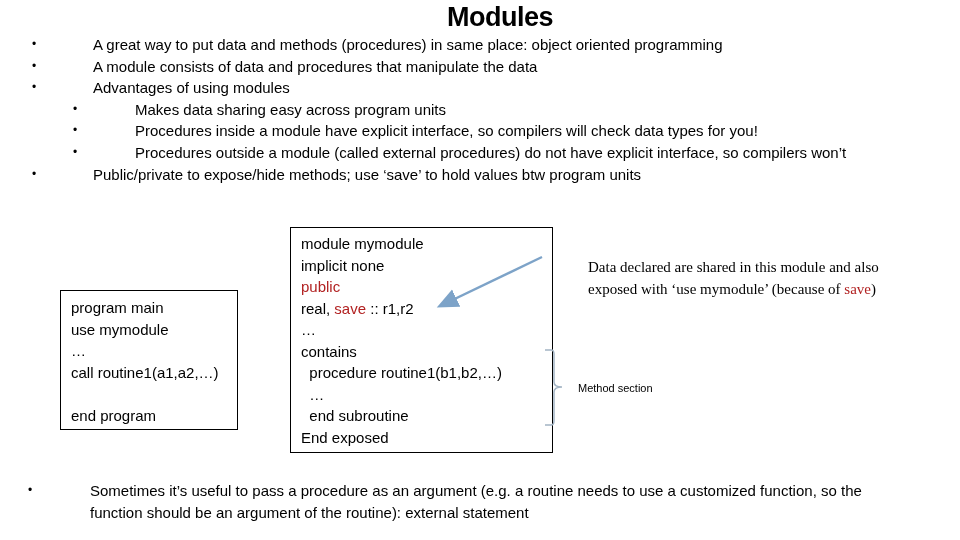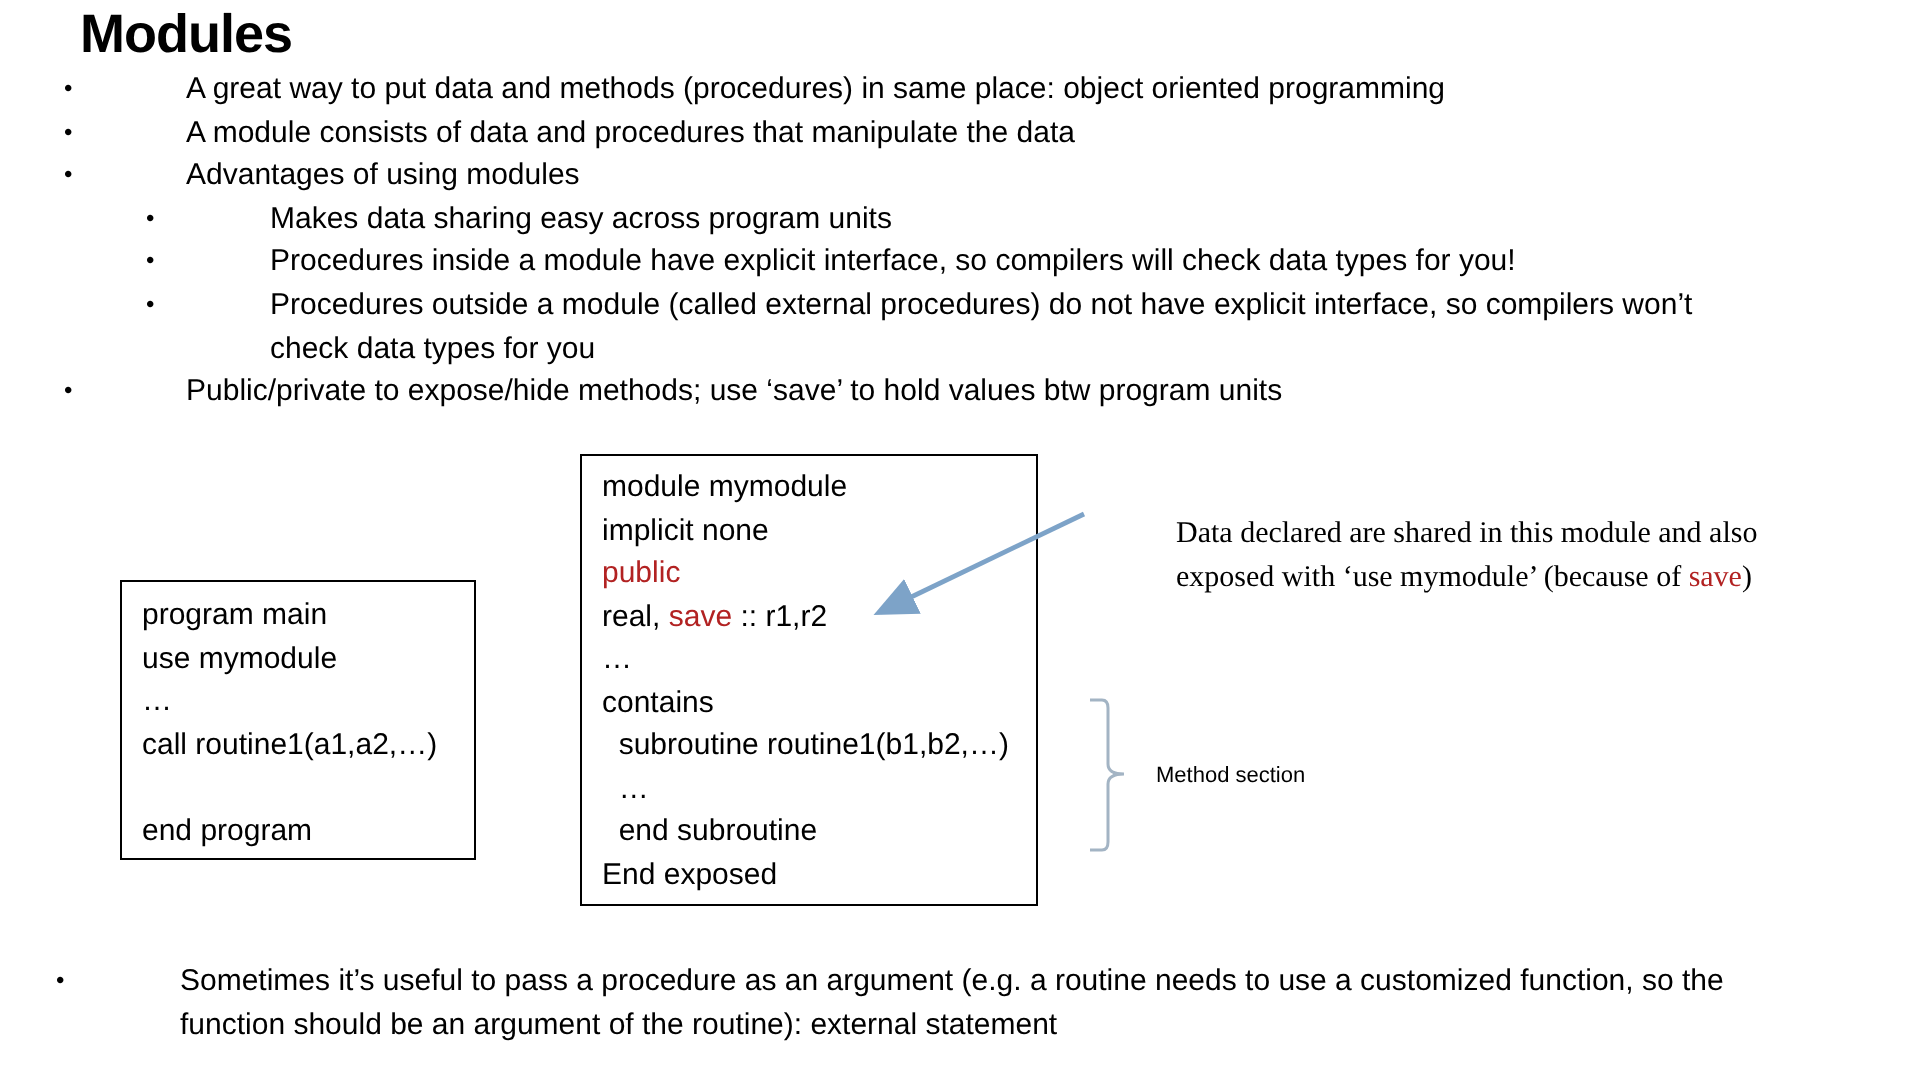--- a/index.html
+++ b/index.html
@@ -1,42 +1,42 @@
 <!DOCTYPE html>
 <html style="--red: #B22222; --arrow_blue: #7DA3C8; --bracket_blue: #A3B4C4;"><head>
 <meta charset="utf-8">
 <style>
   html,body{margin:0;padding:0;background:#fff;}
   .slide{
     position:relative;width:960px;height:540px;background:#ffffff;
     font-family:"Liberation Sans",sans-serif;color:#000;overflow:hidden;
   }
   .title{
-    position:absolute;top:2px;left:40px;width:920px;
+    position:absolute;top:2px;left:40px;width:920px;text-align:center;
     font-size:27px;font-weight:bold;letter-spacing:-0.5px;
   }
   .bullets{position:absolute;font-size:15px;line-height:21.6px;}
   #bullets-top{top:34px;left:30px;width:925px;}
   #bullets-bottom{top:480px;left:26px;width:930px;}
   .bullet{display:flex;align-items:flex-start;}
   .bullet .dot{flex:0 0 auto;font-size:12px;line-height:21.6px;}
   #bullets-top .lvl1{padding-left:2px;}
   #bullets-top .lvl1 .dot{width:21px;}
   #bullets-top .lvl2{padding-left:43px;}
   #bullets-top .lvl2 .dot{width:22px;}
   #bullets-bottom .lvl1{padding-left:2px;}
   #bullets-bottom .lvl1 .dot{width:22px;}
   .b-lines{flex:1 1 auto;}
   .text-line{white-space:pre;margin-left:40px;}
   .code-box{
     position:absolute;border:1.5px solid #000;background:#fff;
     font-size:15px;line-height:21.5px;box-sizing:border-box;
   }
   #code-main{left:60px;top:290px;width:178px;height:140px;padding:6px 0 0 10px;}
-  #code-module{left:290px;top:227px;width:229px;height:226px;padding:5px 0 0 10px;}
+  #code-module{left:290px;top:227px;width:263px;height:226px;padding:5px 0 0 10px;}
   .code-line{white-space:pre;min-height:21.5px;}
   .red{color:var(--red,#B22222);}
   #note{position:absolute;left:548px;top:256px;font-size:15px;line-height:22px;font-family:Liberation Serif, serif;}
   #method-label{position:absolute;left:578px;top:378px;font-size:11px;line-height:21.6px;}
   .overlay-svg{position:absolute;}
   #arrow-svg{left:428px;top:246px;}
   #bracket-svg{left:543px;top:348px;}
 </style>
 </head>
 <body>
@@ -73,21 +73,20 @@
       <div class="bullet lvl2">
         <span class="dot">•</span>
         <div class="b-lines">
           <div class="text-line"><span>Procedures inside a module have explicit interface, so compilers will check data types for you!</span></div>
         </div>
       </div>
       <div class="bullet lvl2">
         <span class="dot">•</span>
         <div class="b-lines">
           <div class="text-line"><span>Procedures outside a module (called external procedures) do not have explicit interface, so compilers won’t</span></div>
-          <div class="text-line"><span>check data types for you</span></div>
         </div>
       </div>
       <div class="bullet lvl1">
         <span class="dot">•</span>
         <div class="b-lines">
           <div class="text-line"><span>Public/private to expose/hide methods; use ‘save’ to hold values btw program units</span></div>
         </div>
       </div>
     </div>
 
@@ -100,21 +99,21 @@
       <div class="code-line"><span>end program</span></div>
     </div>
 
   <div id="code-module" class="code-box">
       <div class="code-line"><span>module mymodule</span></div>
       <div class="code-line"><span>implicit none</span></div>
       <div class="code-line"><span class="red">public</span></div>
       <div class="code-line"><span>real, </span><span class="red">save</span><span> :: r1,r2</span></div>
       <div class="code-line"><span>…</span></div>
       <div class="code-line"><span>contains</span></div>
-      <div class="code-line"><span>  subroutine routine1(b1,b2,…)</span></div>
+      <div class="code-line"><span>  procedure routine1(b1,b2,…)</span></div>
       <div class="code-line"><span>  …</span></div>
       <div class="code-line"><span>  end subroutine</span></div>
       <div class="code-line"><span>End exposed</span></div>
     </div>
 
   <div id="note">
       <div class="text-line"><span>Data declared are shared in this module and also</span></div>
       <div class="text-line"><span>exposed with ‘use mymodule’ (because of </span><span class="red">save</span><span>)</span></div>
     </div>
 

